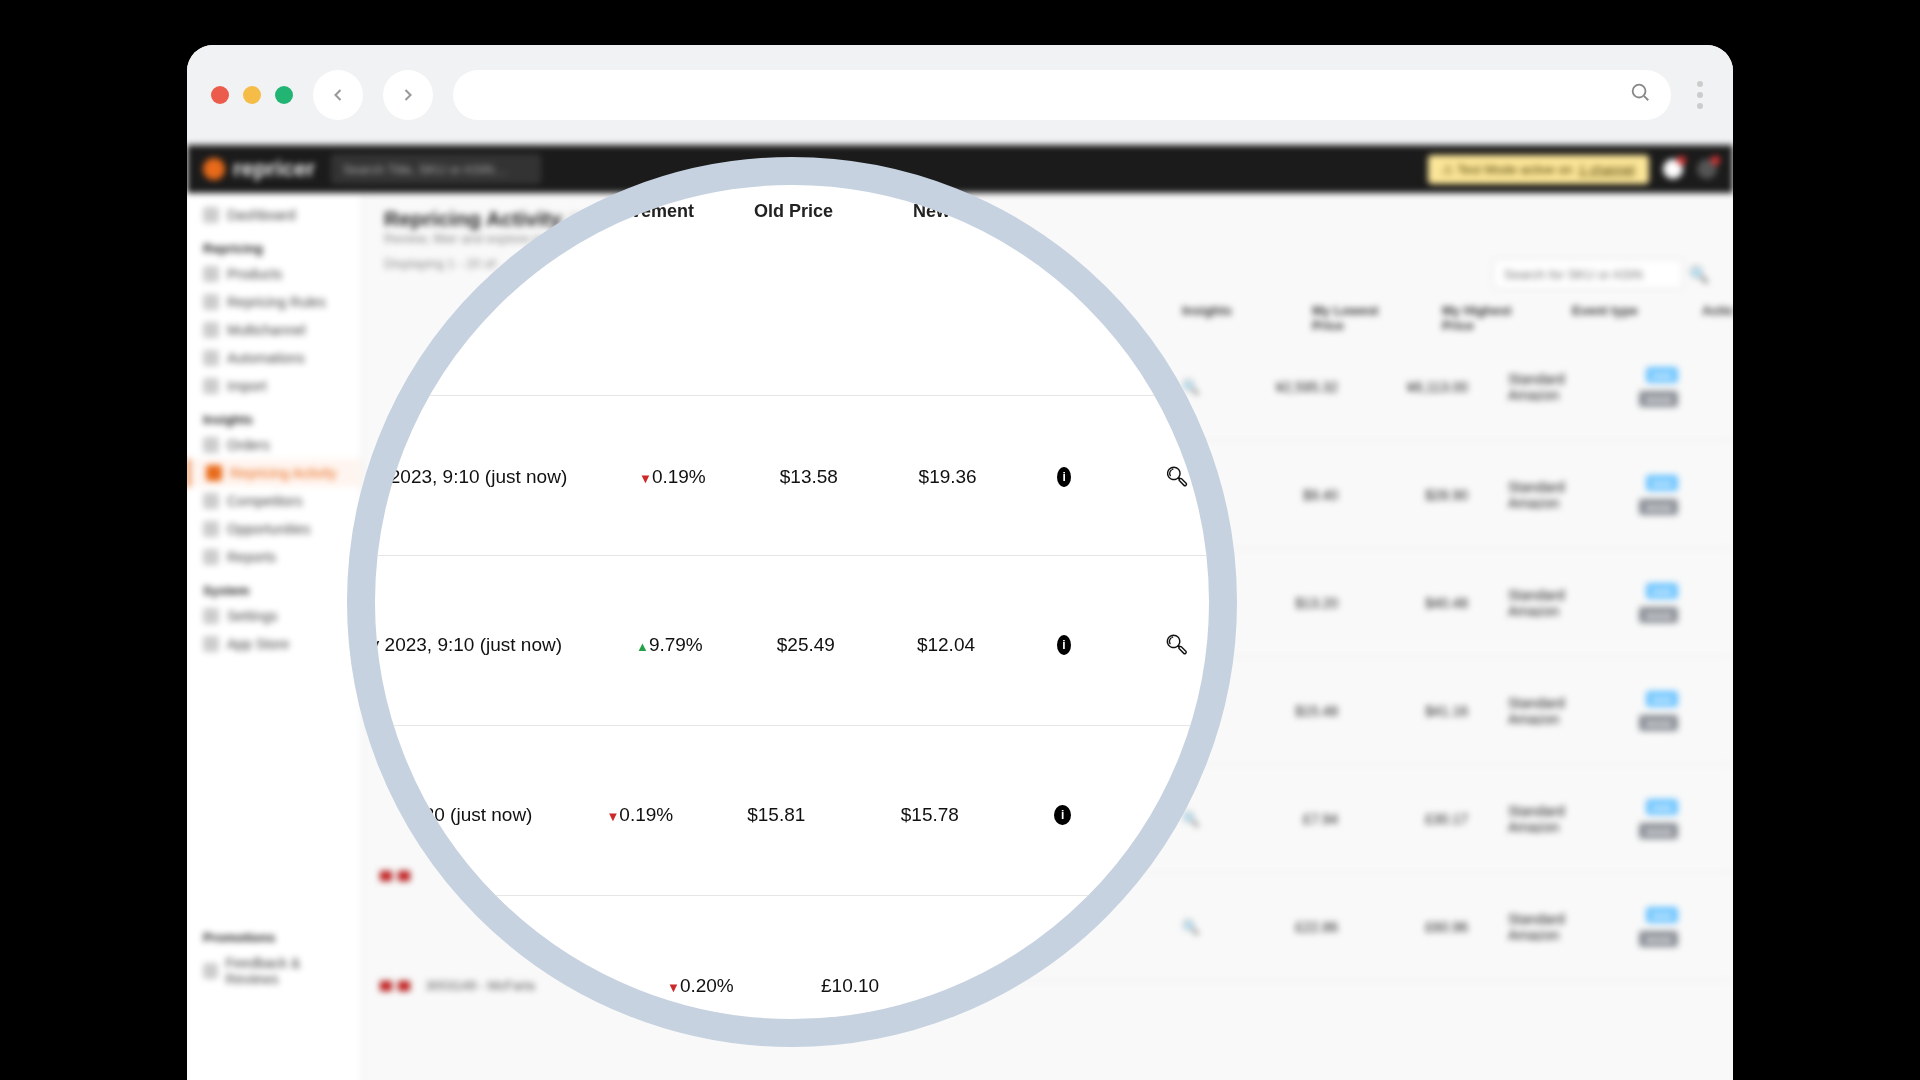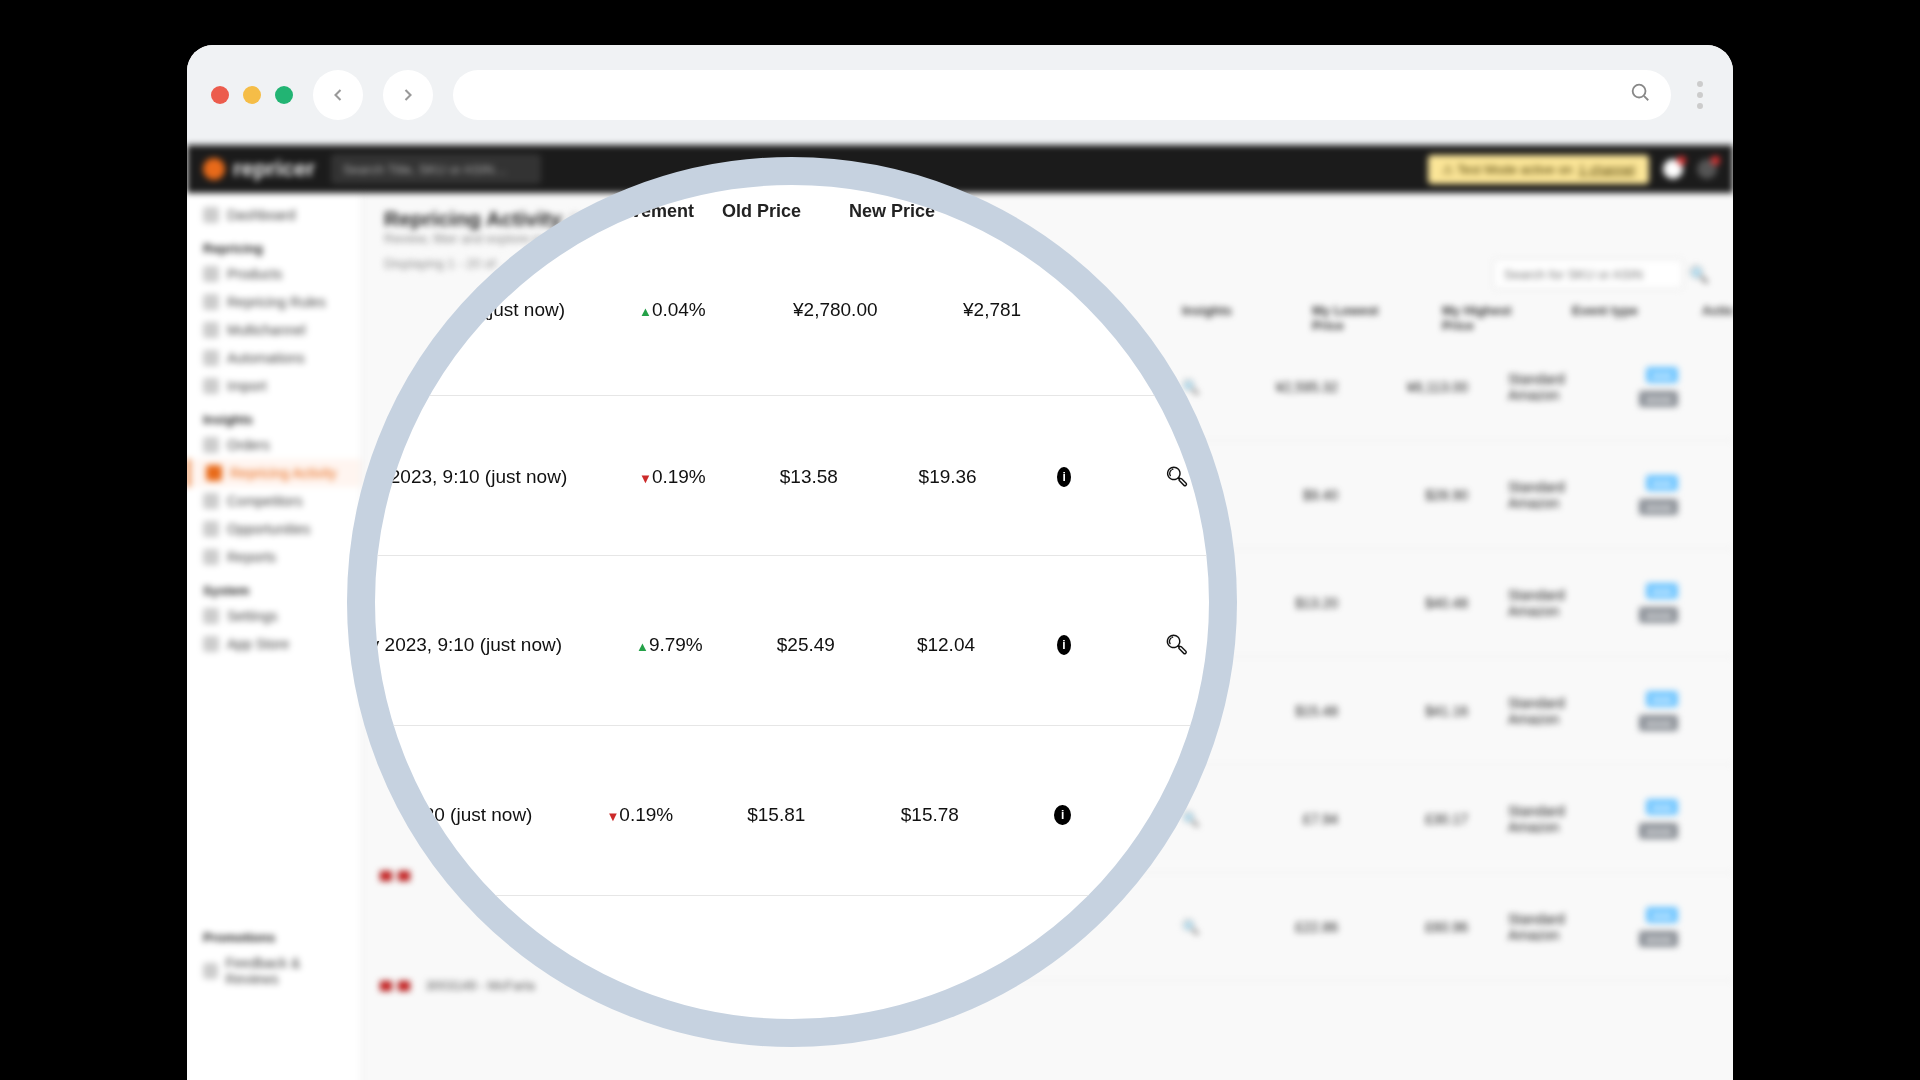--- a/index.html
+++ b/index.html
@@ -35,21 +35,21 @@
 
   .main{flex:1;padding:14px 22px;overflow:hidden;}
   .page-title{font-size:21px;font-weight:700;color:#222;} .sub{font-size:13px;color:#888;}
   .disp{font-size:13px;color:#888;margin-top:10px;}
   .search-box{position:absolute;right:24px;top:66px;display:flex;align-items:center;gap:6px;}
   .search-box input{width:190px;height:30px;border:1px solid #ddd;border-radius:4px;padding:0 10px;font-size:13px;}
 
   
   .lens { position:absolute; width:890px;height:890px; left:160px; top:12px; border-radius:50%; background:#fff; overflow:hidden; border:28px solid #c6d2e0;}
   .lens-inner{position:relative;width:100%;height:100%;}
-  .lens-head{display:flex;gap:88px;font-weight:700;font-size:18px;color:#222;padding:16px 60px;position:absolute;top:0;left:50px;}
+  .lens-head{display:flex;gap:120px;font-weight:700;font-size:18px;color:#222;padding:16px 60px;position:absolute;top:0;left:50px;}
   .lens-row{position:absolute;left:0;right:0;display:flex;align-items:center;gap:74px;padding:0 20px;font-size:19px;color:#111;}
   .lens-row .time{width:290px;text-align:right;white-space:nowrap;}
   .lens-row .mv{width:80px;font-weight:500;}
   .mv .arr{font-size:13px;}
   .up{color:#24a148;} .down{color:#cc2a2a;}
   .lens-row .price{width:96px;text-align:left;}
   .lens-row .info{width:20px;height:20px;border-radius:50%;background:#000;color:#fff;display:flex;align-items:center;justify-content:center;font-size:12px;font-weight:700;}
   .lens-row .sglass{font-size:19px;font-weight:700;}
   .lens-sep{position:absolute;left:0;right:0;height:1px;background:#e6e6e6;}
 
@@ -275,27 +275,20 @@
     </div>
 
     <div class="lens">
       <div class="lens-inner">
         <div class="lens-head">
           <span style="margin-left:120px">Movement</span>
           <span style="margin-left:-60px">Old Price</span>
           <span style="margin-left:-40px">New Price</span>
         </div>
 
-        <div class="lens-row" style="top:114px">
-          <span class="time" style="width:170px">0 (just now)</span>
-          <span class="mv"><span class="arr up">▲</span><span>0.04%</span></span>
-          <span class="price">¥2,780.00</span>
-          <span class="price">¥2,781</span>
-          <span class="info">i</span>
-        </div>
         <div class="lens-sep" style="top:210px"></div>
 
         <div class="lens-row" style="top:280px">
           <span class="time" style="width:190px;margin-left:-20px">y 2023, 9:10 (just now)</span>
           <span class="mv"><span class="arr down">▼</span><span>0.19%</span></span>
           <span class="price">$13.58</span>
           <span class="price">$19.36</span>
           <span class="info">i</span>
           <span class="sglass" style="margin-left:20px">🔍︎</span>
         </div>
@@ -314,17 +307,23 @@
         <div class="lens-row" style="top:618px">
           <span class="time" style="width:190px;margin-left:-20px">3, 9:20 (just now)</span>
           <span class="mv"><span class="arr down">▼</span><span>0.19%</span></span>
           <span class="price">$15.81</span>
           <span class="price">$15.78</span>
           <span class="info">i</span>
           <span class="sglass" style="margin-left:20px">🔍︎</span>
         </div>
         <div class="lens-sep" style="top:710px"></div>
 
+        <div class="lens-row" style="top:790px">
+          <span class="time" style="width:180px"></span>
+          <span class="mv" style="margin-left:18px"><span class="arr down">▼</span><span>0.20%</span></span>
+          <span class="price">£10.10</span>
+          <span class="price"></span>
+        </div>
       </div>
     </div>
 
   </div>
 </div>
 
 </body></html>

